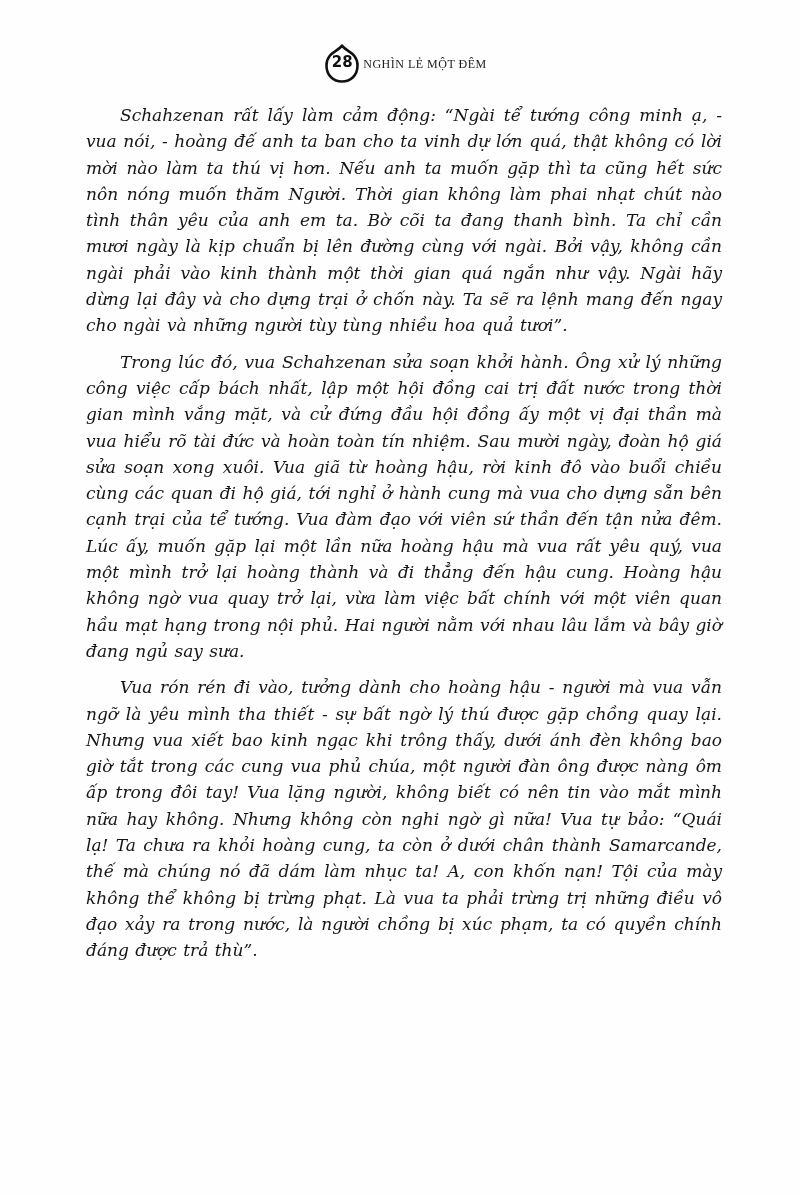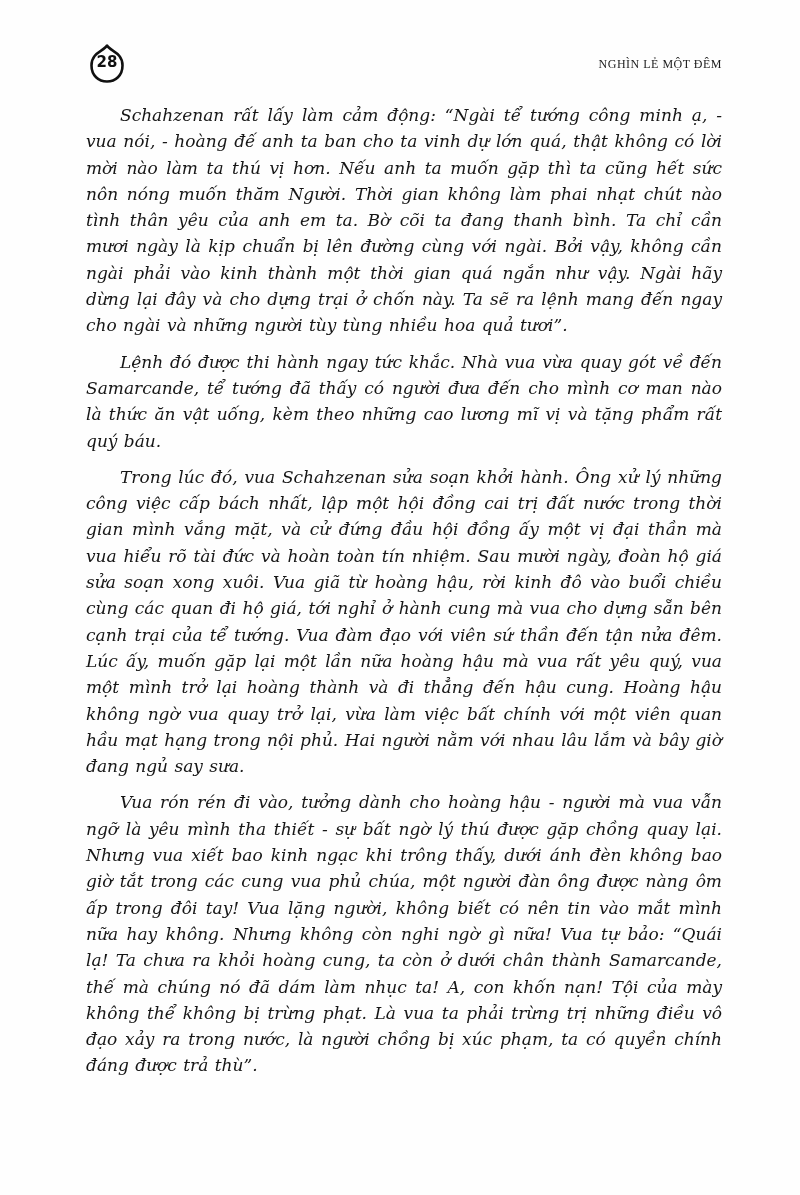--- a/index.html
+++ b/index.html
@@ -15,21 +15,21 @@
     background: #fefefe;
     color: #151515;
     font-family: "DejaVu Serif", "Liberation Serif", serif;
     box-sizing: border-box;
     padding: 42px 78px 30px 86px;
     overflow: hidden;
   }
   .page-header {
     display: flex;
     align-items: center;
-    justify-content: space-between;
+    justify-content: center;
     margin-bottom: 16px;
     height: 44px;
   }
   .page-number-badge {
     position: relative;
     width: 42px;
     height: 42px;
     flex: 0 0 auto;
   }
   .page-number-badge svg {
@@ -82,18 +82,17 @@
         <path d="M21 2.5 C17.5 8.5, 5.5 9.5, 5.5 22.5 C5.5 32.5, 12.5 38.5, 21 38.5 C29.5 38.5, 36.5 32.5, 36.5 22.5 C36.5 9.5, 24.5 8.5, 21 2.5 Z" fill="#ffffff" stroke="#111111" stroke-width="2.6" stroke-linejoin="round"></path>
       </svg>
       <div class="badge-number">28</div>
     </div>
 
     <div class="running-title">NGHÌN LẺ MỘT ĐÊM</div>
   </div>
 
   <div class="page-body">
       <p class="para">Schahzenan rất lấy làm cảm động: “Ngài tể tướng công minh ạ, - vua nói, - hoàng đế anh ta ban cho ta vinh dự lớn quá, thật không có lời mời nào làm ta thú vị hơn. Nếu anh ta muốn gặp thì ta cũng hết sức nôn nóng muốn thăm Người. Thời gian không làm phai nhạt chút nào tình thân yêu của anh em ta. Bờ cõi ta đang thanh bình. Ta chỉ cần mươi ngày là kịp chuẩn bị lên đường cùng với ngài. Bởi vậy, không cần ngài phải vào kinh thành một thời gian quá ngắn như vậy. Ngài hãy dừng lại đây và cho dựng trại ở chốn này. Ta sẽ ra lệnh mang đến ngay cho ngài và những người tùy tùng nhiều hoa quả tươi”.</p>
-      <p class="para">Lệnh đó được thi hành ngay tức khắc. Nhà vua vừa quay gót về đến Samarcande, tể tướng đã thấy có người đưa đến cho mình cơ man nào là thức ăn vật uống, kèm theo những cao lương mĩ vị và tặng phẩm rất quý báu.</p>
       <p class="para">Trong lúc đó, vua Schahzenan sửa soạn khởi hành. Ông xử lý những công việc cấp bách nhất, lập một hội đồng cai trị đất nước trong thời gian mình vắng mặt, và cử đứng đầu hội đồng ấy một vị đại thần mà vua hiểu rõ tài đức và hoàn toàn tín nhiệm. Sau mười ngày, đoàn hộ giá sửa soạn xong xuôi. Vua giã từ hoàng hậu, rời kinh đô vào buổi chiều cùng các quan đi hộ giá, tới nghỉ ở hành cung mà vua cho dựng sẵn bên cạnh trại của tể tướng. Vua đàm đạo với viên sứ thần đến tận nửa đêm. Lúc ấy, muốn gặp lại một lần nữa hoàng hậu mà vua rất yêu quý, vua một mình trở lại hoàng thành và đi thẳng đến hậu cung. Hoàng hậu không ngờ vua quay trở lại, vừa làm việc bất chính với một viên quan hầu mạt hạng trong nội phủ. Hai người nằm với nhau lâu lắm và bây giờ đang ngủ say sưa.</p>
       <p class="para">Vua rón rén đi vào, tưởng dành cho hoàng hậu - người mà vua vẫn ngỡ là yêu mình tha thiết - sự bất ngờ lý thú được gặp chồng quay lại. Nhưng vua xiết bao kinh ngạc khi trông thấy, dưới ánh đèn không bao giờ tắt trong các cung vua phủ chúa, một người đàn ông được nàng ôm ấp trong đôi tay! Vua lặng người, không biết có nên tin vào mắt mình nữa hay không. Nhưng không còn nghi ngờ gì nữa! Vua tự bảo: “Quái lạ! Ta chưa ra khỏi hoàng cung, ta còn ở dưới chân thành Samarcande, thế mà chúng nó đã dám làm nhục ta! A, con khốn nạn! Tội của mày không thể không bị trừng phạt. Là vua ta phải trừng trị những điều vô đạo xảy ra trong nước, là người chồng bị xúc phạm, ta có quyền chính đáng được trả thù”.</p>
     </div>
 
 </div>
 
 </body></html>

